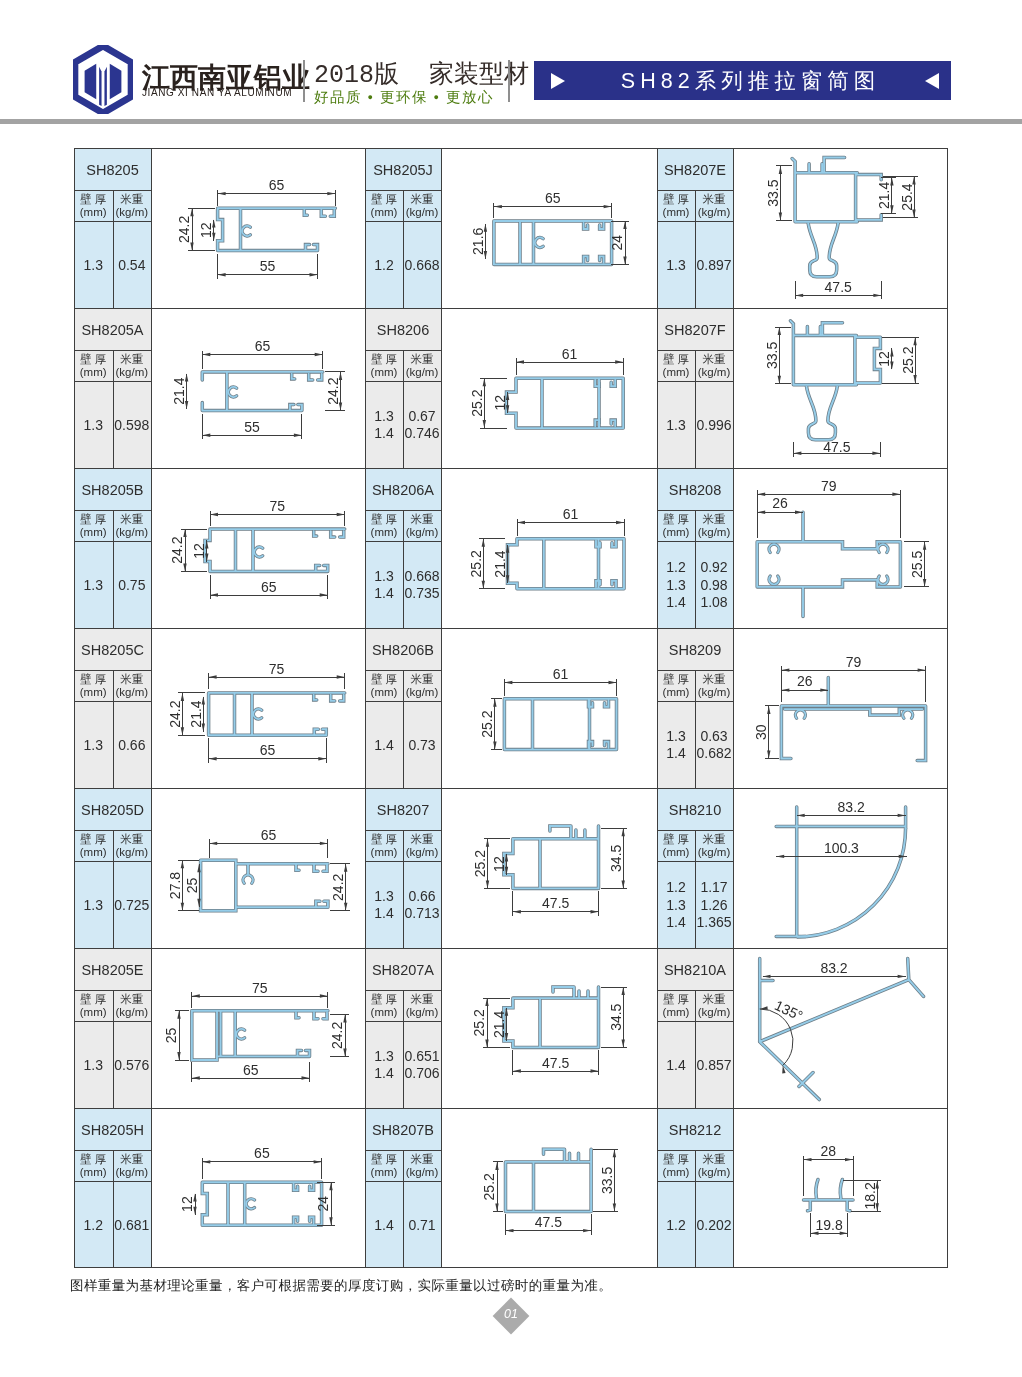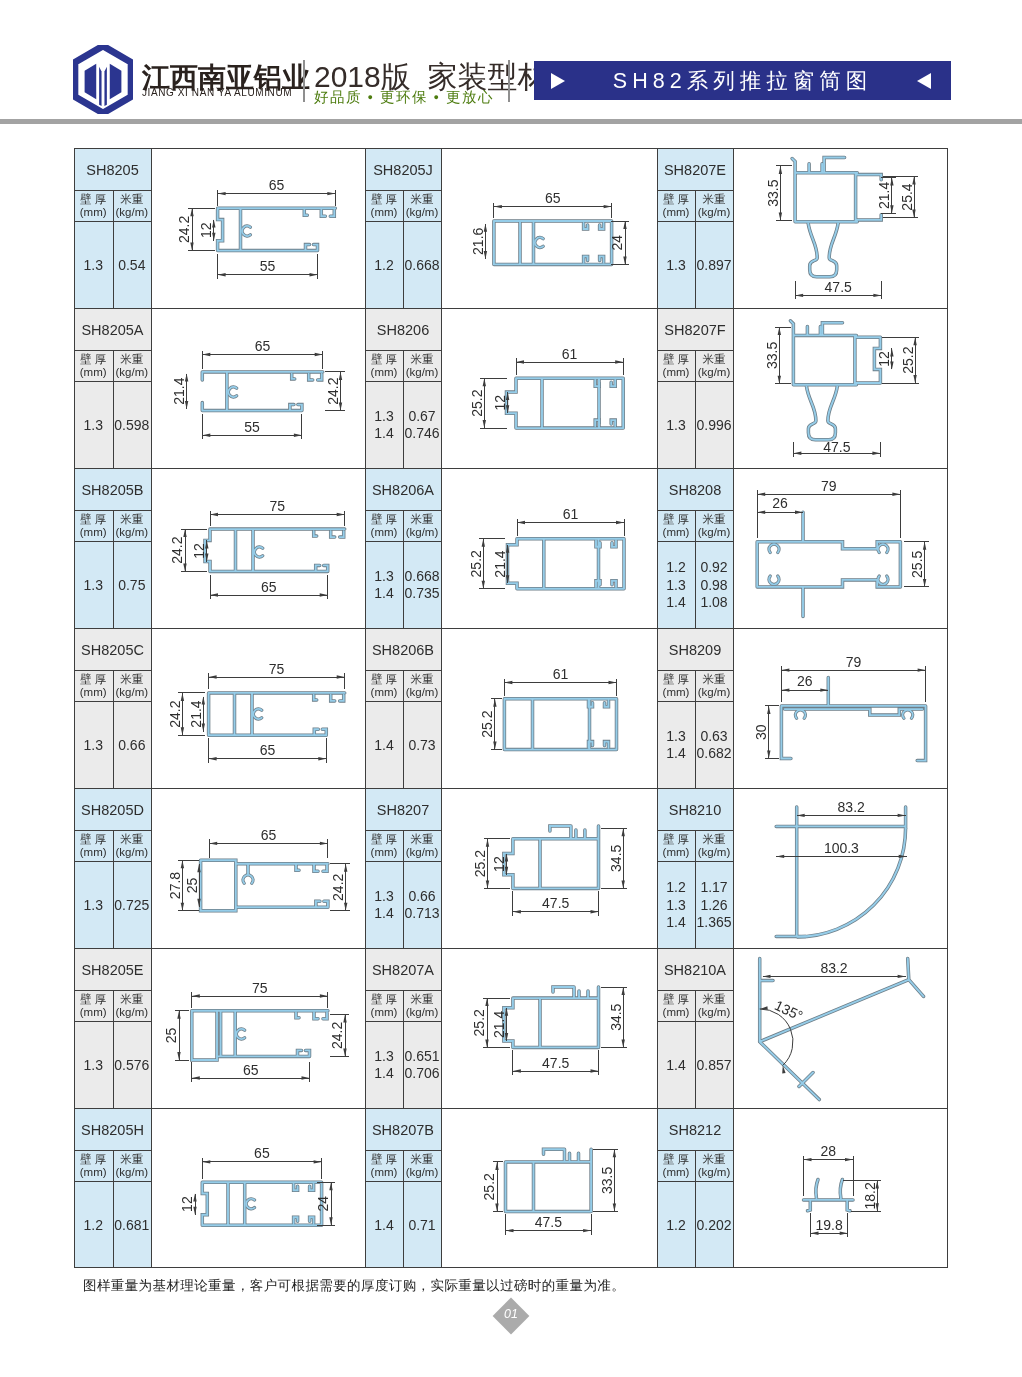--- a/index.html
+++ b/index.html
@@ -14,28 +14,28 @@
 <path d="M27 22 L29.5 27 L29.5 62 L27 60.5 Z" fill="#2b3590"></path>
 <path d="M35 22 L32.5 27 L32.5 62 L35 60.5 Z" fill="#2b3590"></path>
 </svg></div>
 
 <div class="abs" style="left:142px;top:59px;font-size:28px;font-weight:bold;color:#2a221e;white-space:nowrap;">江西南亚铝业</div>
 
 <div class="abs" style="left:142px;top:87px;font-size:10px;font-weight:normal;color:#2a221e;letter-spacing:0.6px;white-space:nowrap;">JIANG XI NAN YA ALUMINUM</div>
 
 <div class="abs" style="left:303px;top:60px;width:2px;height:42px;background:#8f8f8f;"></div>
 
-<div class="abs" style="left:314px;top:57px;font-size:30px;color:#352c29;white-space:nowrap;">2018版&nbsp; 家装型材</div>
+<div class="abs" style="left:314px;top:57px;font-size:25px;color:#352c29;white-space:nowrap;font-family:Liberation Mono, monospace;">2018版&nbsp; 家装型材</div>
 
 <div class="abs" style="left:314px;top:88px;font-size:14.5px;color:#4d7c0f;letter-spacing:1.5px;white-space:nowrap;">好品质 <span style="font-size:9px;vertical-align:2px;">●</span> 更环保 <span style="font-size:9px;vertical-align:2px;">●</span> 更放心</div>
 
 <div class="abs" style="left:508px;top:60px;width:2px;height:42px;background:#8f8f8f;"></div>
 
 <div class="abs" style="left:534px;top:61px;width:417px;height:39px;background:#2a3189;"></div>
-<div class="abs" style="left:534px;top:61px;width:417px;height:44px;color:#fff;">
+<div class="abs" style="left:534px;top:61px;width:417px;height:44px;color:#fff;padding-left:8px;">
   <div class="abs" style="left:17px;top:11.5px;width:0;height:0;border-left:14px solid #fff;border-top:8px solid transparent;border-bottom:8px solid transparent;"></div>
   <div class="abs" style="right:20px;top:11.5px;width:0;height:0;border-right:14px solid #fff;border-top:8px solid transparent;border-bottom:8px solid transparent;"></div>
   <div style="text-align:center;font-size:21.5px;letter-spacing:5px;line-height:40px;">SH82系列推拉窗简图</div>
 </div>
 
 <div class="abs" style="left:0;top:119px;width:1022px;height:5px;background:#a3a3a3;"></div>
 
 <svg width="874" height="1120" viewBox="0 0 874 1120" style="position:absolute;left:74px;top:148px" font-family="Liberation Sans, sans-serif">
 
 <rect x="0" y="0" width="77" height="160" fill="#d3e9f5"></rect>
@@ -887,15 +887,15 @@
 <line x1="659.50" y1="960.00" x2="659.50" y2="1120.00" stroke="#3e3e3e" stroke-width="1" shape-rendering="crispEdges"></line>
 <line x1="873.50" y1="0.00" x2="873.50" y2="160.00" stroke="#3e3e3e" stroke-width="1" shape-rendering="crispEdges"></line>
 <line x1="873.50" y1="160.00" x2="873.50" y2="320.00" stroke="#3e3e3e" stroke-width="1" shape-rendering="crispEdges"></line>
 <line x1="873.50" y1="320.00" x2="873.50" y2="480.00" stroke="#3e3e3e" stroke-width="1" shape-rendering="crispEdges"></line>
 <line x1="873.50" y1="480.00" x2="873.50" y2="640.00" stroke="#3e3e3e" stroke-width="1" shape-rendering="crispEdges"></line>
 <line x1="873.50" y1="640.00" x2="873.50" y2="800.00" stroke="#3e3e3e" stroke-width="1" shape-rendering="crispEdges"></line>
 <line x1="873.50" y1="800.00" x2="873.50" y2="960.00" stroke="#3e3e3e" stroke-width="1" shape-rendering="crispEdges"></line>
 <line x1="873.50" y1="960.00" x2="873.50" y2="1120.00" stroke="#3e3e3e" stroke-width="1" shape-rendering="crispEdges"></line>
 </svg>
 
-<div class="abs" style="left:70px;top:1277px;font-size:13.5px;color:#1d1d1d;letter-spacing:0.4px;margin-left:13px;">图样重量为基材理论重量，客户可根据需要的厚度订购，实际重量以过磅时的重量为准。</div>
+<div class="abs" style="left:70px;top:1277px;font-size:13.5px;color:#1d1d1d;letter-spacing:0.4px;">图样重量为基材理论重量，客户可根据需要的厚度订购，实际重量以过磅时的重量为准。</div>
 
 <div class="abs" style="left:498px;top:1303px;width:26px;height:26px;background:#ababab;transform:rotate(45deg);"></div>
 <div class="abs" style="left:498px;top:1307px;width:26px;text-align:center;font-size:12.5px;color:#fff;font-style:italic;">01</div>
 </body></html>

